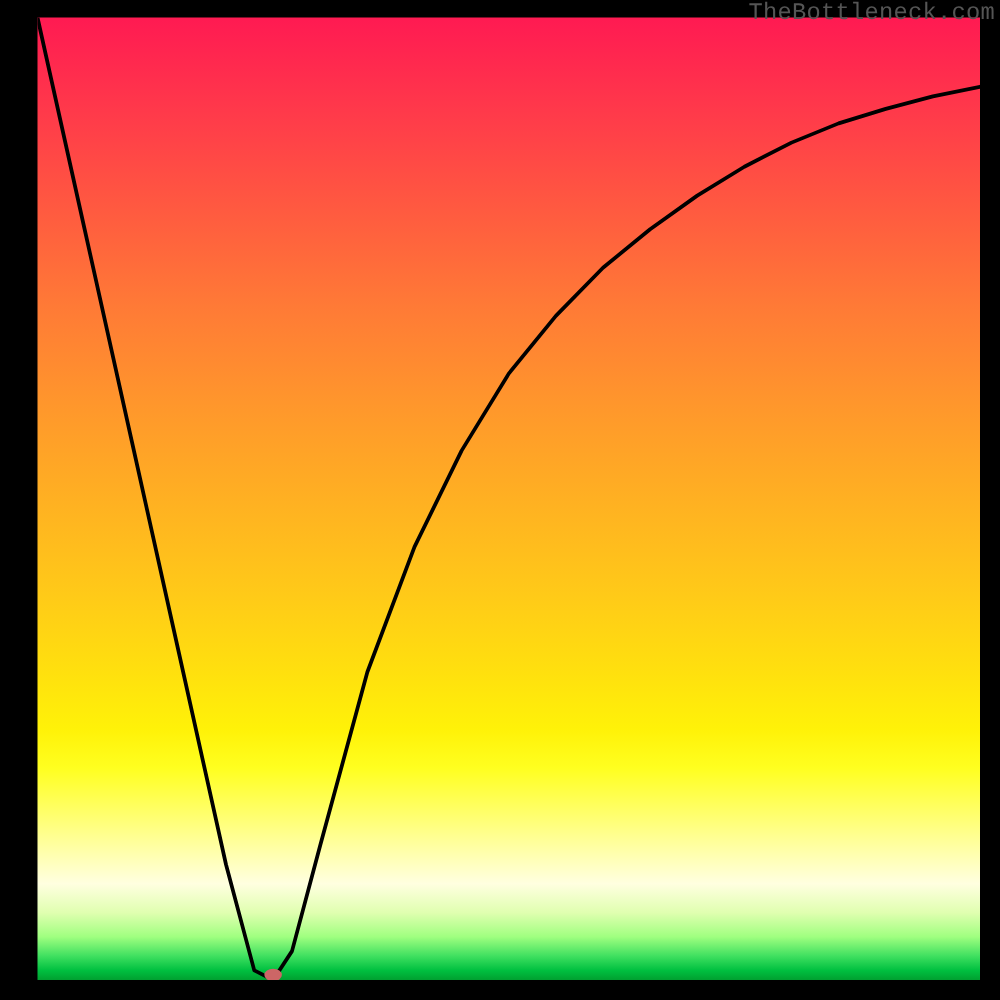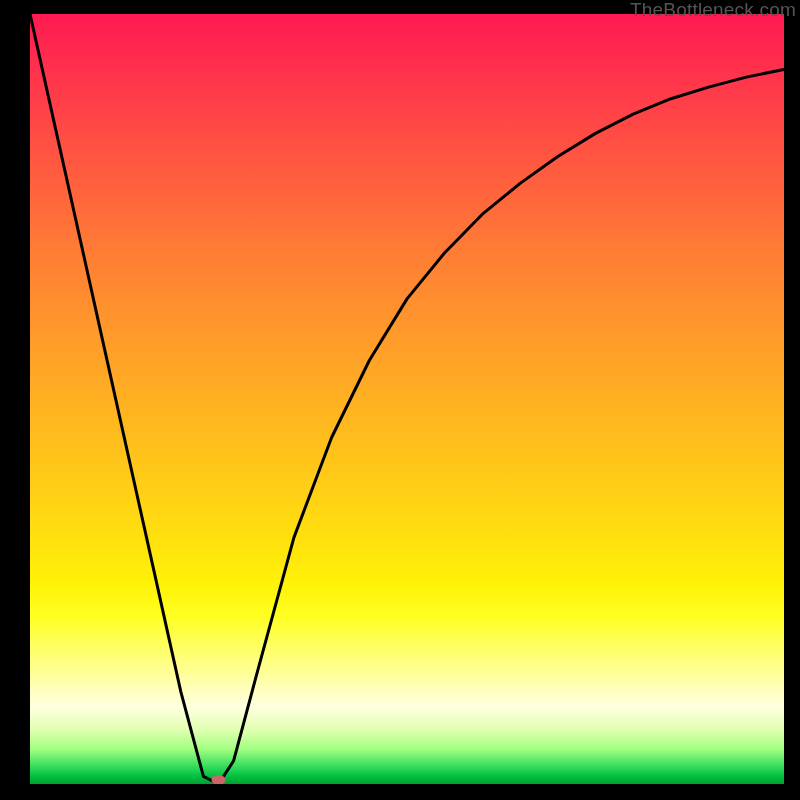--- a/index.html
+++ b/index.html
@@ -9,20 +9,21 @@
     height: 800px;
     overflow: hidden;
     background: #000;
     font-family: Arial, Helvetica, sans-serif;
   }
   .stage {
     position: relative;
     width: 800px;
     height: 800px;
     background: #000;
+    font-family: Liberation Mono, monospace;
   }
   .plot {
     position: absolute;
     left: 30px;
     top: 14px;
     width: 754px;
     height: 770px;
     
     background: linear-gradient(
       to bottom,

